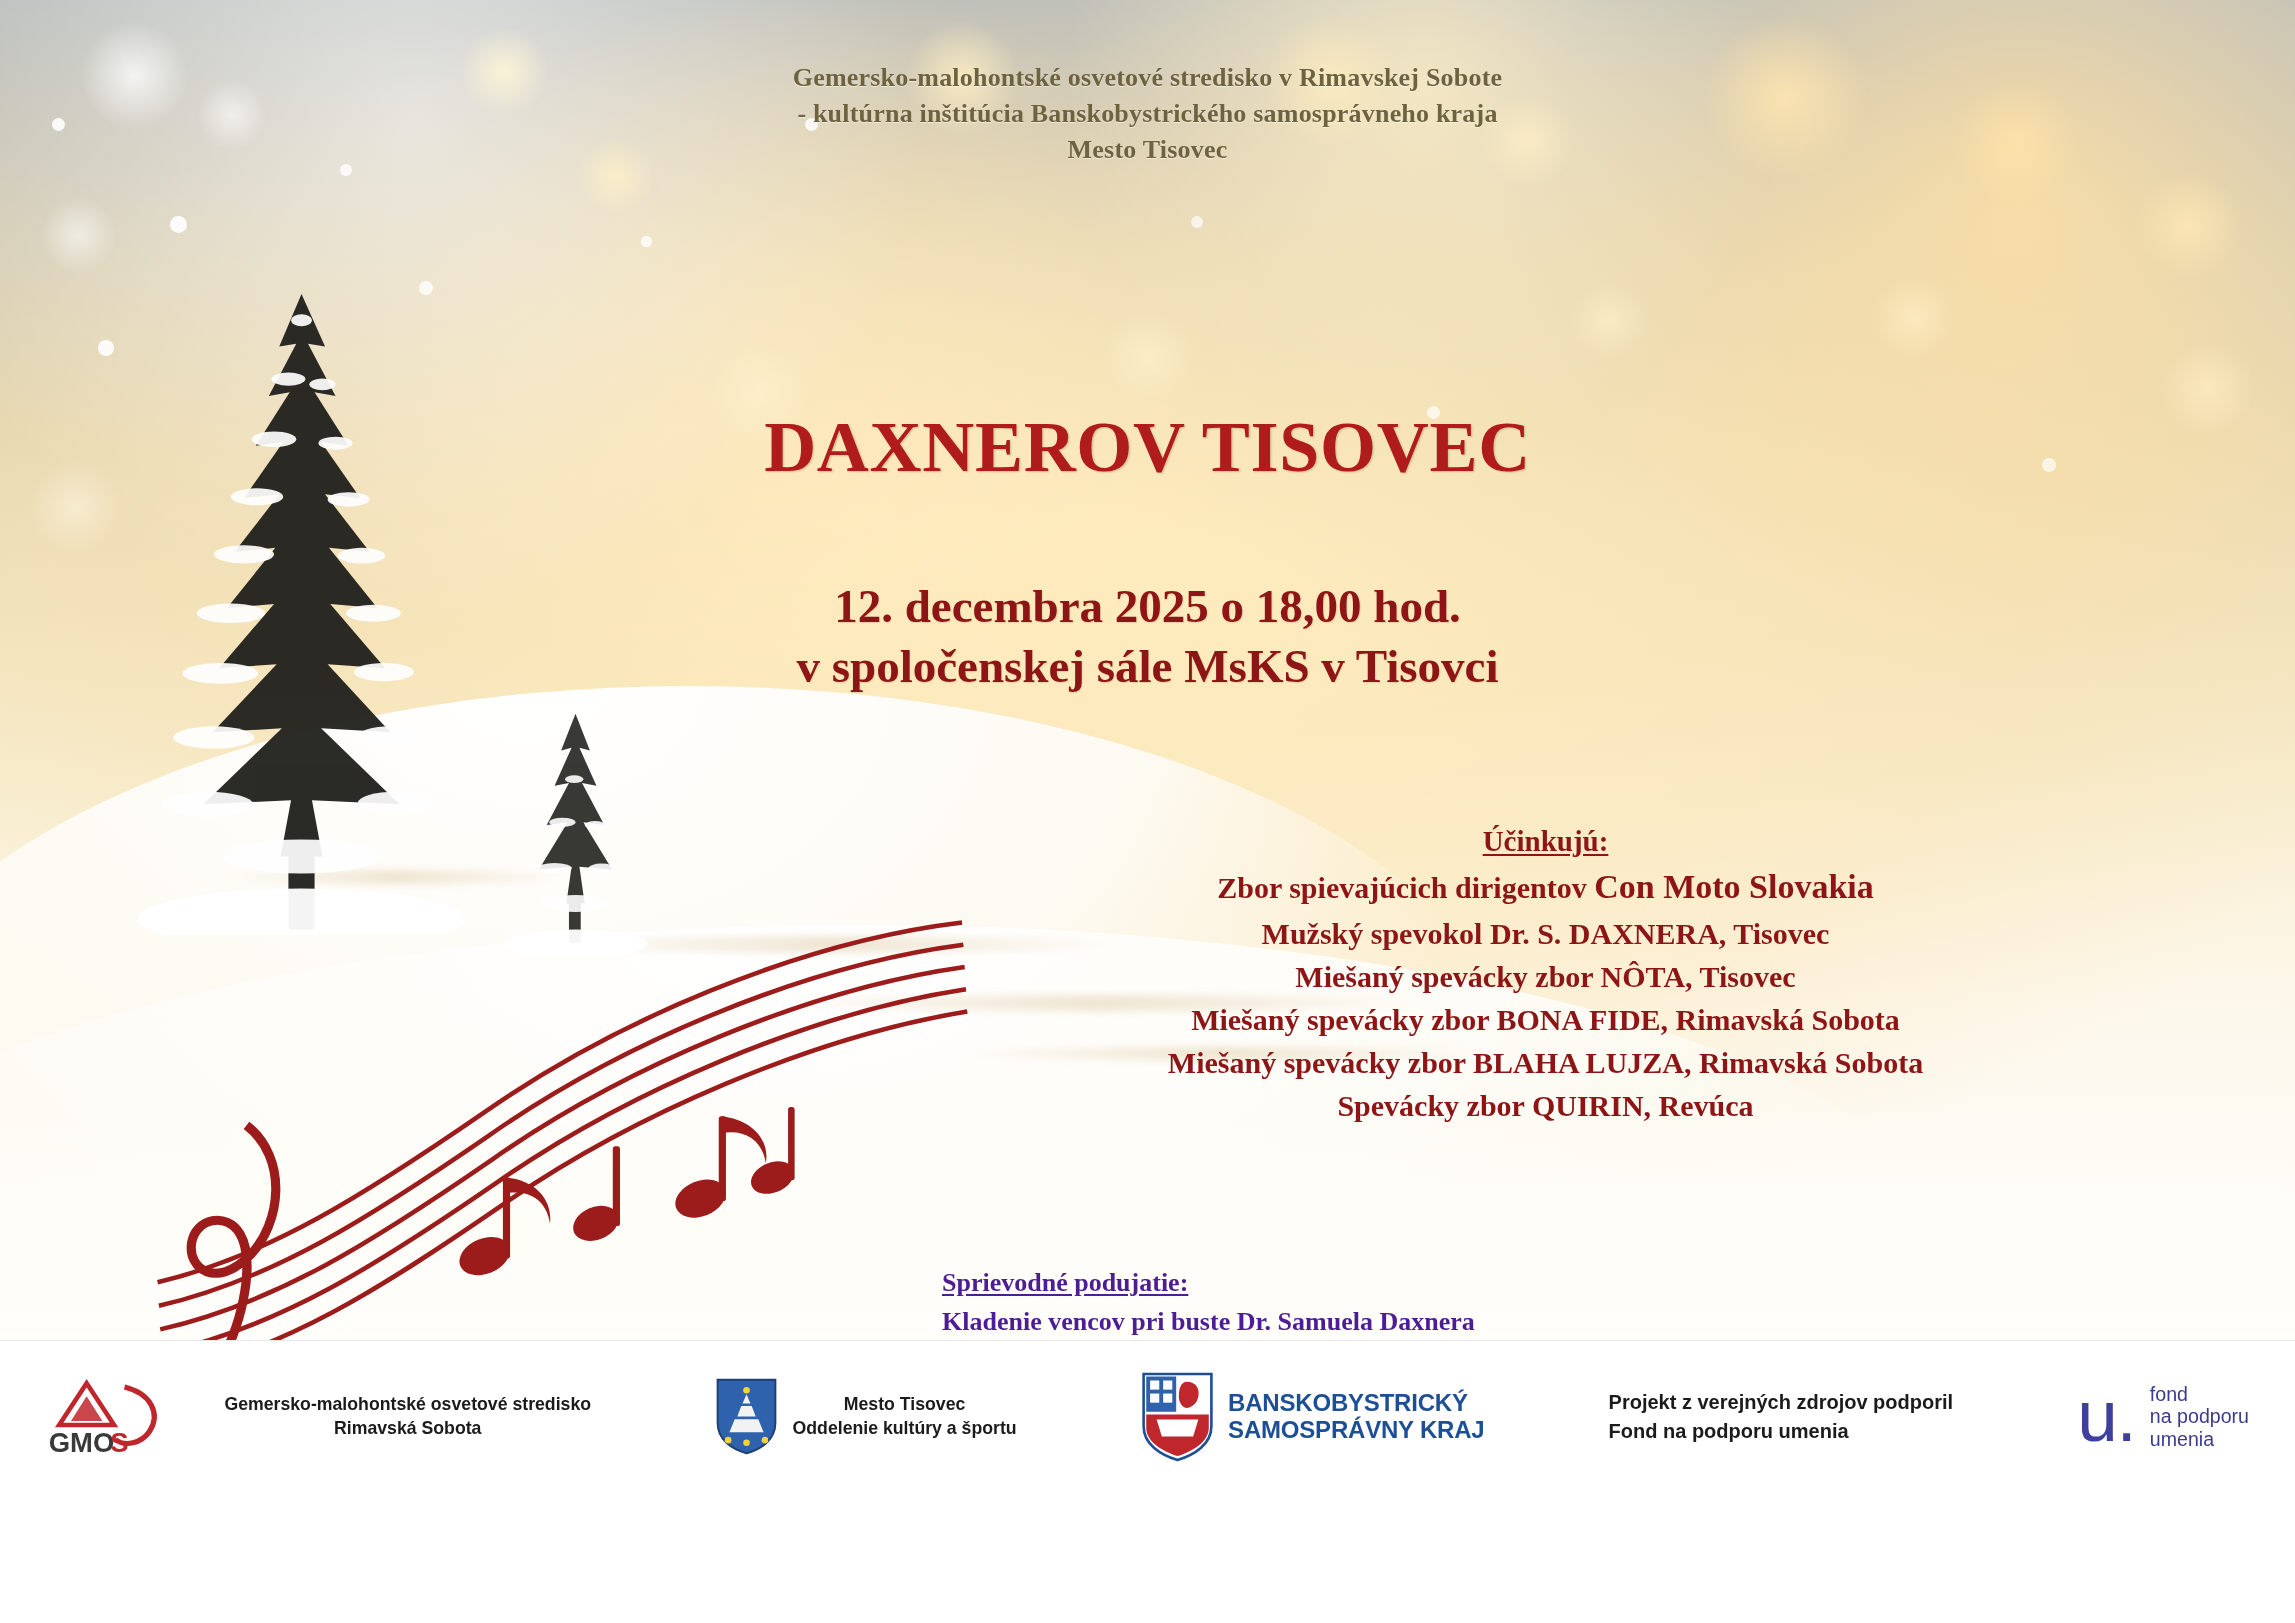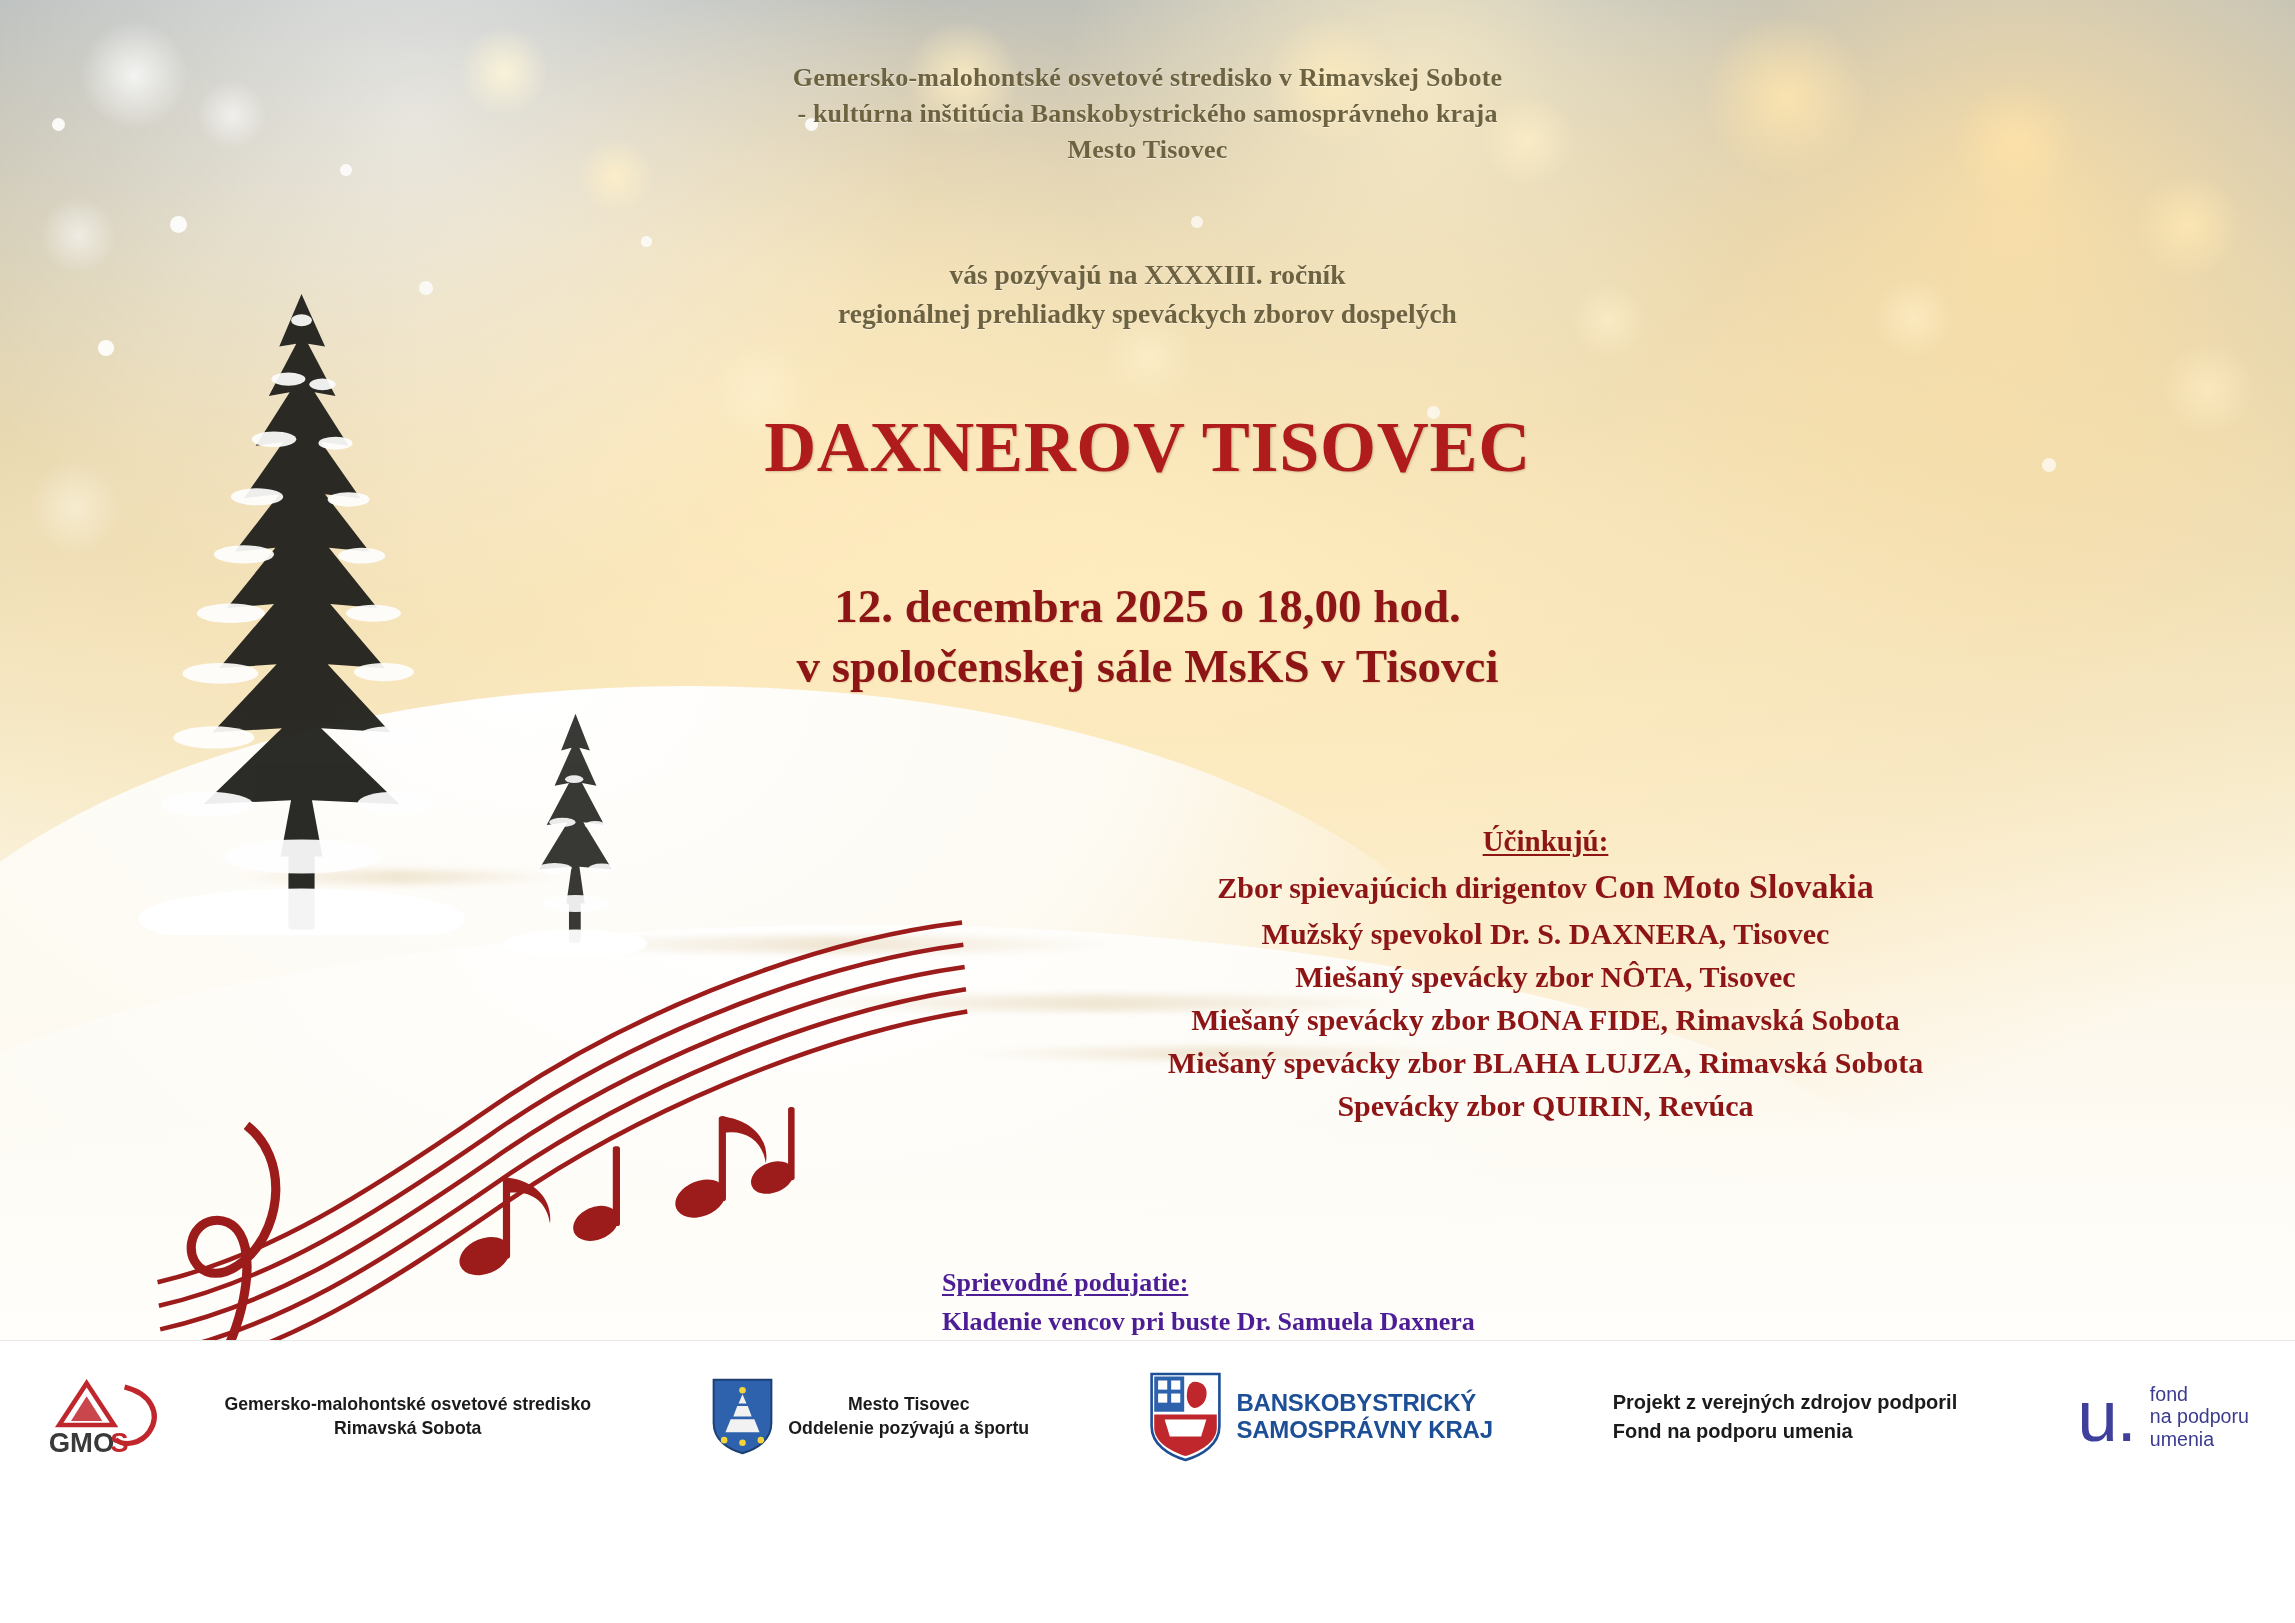--- a/index.html
+++ b/index.html
@@ -390,24 +390,20 @@
       </g>
     </svg>
   </div>
 
   <div class="header-block">
     <div>Gemersko-malohontské osvetové stredisko v Rimavskej Sobote</div>
     <div>- kultúrna inštitúcia Banskobystrického samosprávneho kraja</div>
     <div class="line-3">Mesto Tisovec</div>
   </div>
 
-  <div class="invite-block">
-    <div>vás pozývajú na XXXXIII. ročník</div>
-    <div>regionálnej prehliadky speváckych zborov dospelých</div>
-  </div>
 
   <div class="title">DAXNEROV TISOVEC</div>
 
   <div class="when">
     <div>12. decembra 2025 o 18,00 hod.</div>
     <div>v spoločenskej sále MsKS v Tisovci</div>
   </div>
 
   <div class="performers">
     <div class="lead">Účinkujú:</div>
@@ -452,21 +448,21 @@
           <path d="M34 60 H62 L56 44 H40 Z" fill="#f2f2f2"></path>
           <path d="M42 40 H54 L48 26 Z" fill="#f2f2f2"></path>
           <circle cx="48" cy="20" r="5" fill="#f4d33b"></circle>
           <circle cx="20" cy="96" r="5" fill="#f4d33b"></circle>
           <circle cx="48" cy="100" r="5" fill="#f4d33b"></circle>
           <circle cx="76" cy="96" r="5" fill="#f4d33b"></circle>
         </svg>
       </div>
       <div class="sponsor-text">
         <div>Mesto Tisovec</div>
-        <div>Oddelenie pozývajú a športu</div>
+        <div>Oddelenie kultúry a športu</div>
       </div>
     </div>
 
     <div class="sponsor">
       <div style="width:73px;height:92px;">
         <svg viewBox="0 0 112 140" width="73" height="92" xmlns="http://www.w3.org/2000/svg">
           <path d="M4 4 H108 V84 C108 112 82 128 56 136 C30 128 4 112 4 84 Z" fill="#ffffff" stroke="#1d4f96" stroke-width="4"></path>
           <path d="M8 8 H54 V62 H8 Z" fill="#2f62ad"></path>
           <g fill="#ffffff">
             <rect x="14" y="14" width="14" height="14"></rect>

